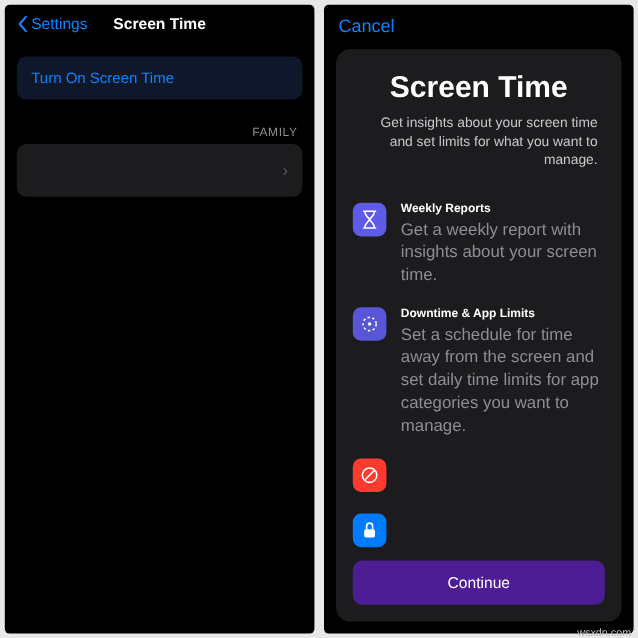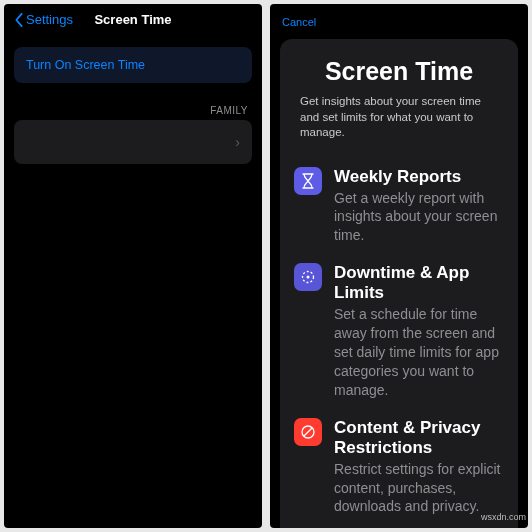--- a/index.html
+++ b/index.html
@@ -72,66 +72,66 @@
       padding: 14px 12px;
       display:flex; justify-content:flex-end; align-items:center;
     }
     .disclosure { color:#5a5a5e; font-size:14px; }
     
     .right { background:#000; }
     .right .nav2 {
       padding:10px 12px 4px;
       font-size:13px;
     }
-    .cancel { color:#0a84ff; font-size:11px; }
+    .cancel { color:#0a84ff; font-size:15px; }
     .sheet {
       background:#1c1c1e;
       margin:6px 10px 10px;
       border-radius:12px;
       padding:18px 14px 14px;
       display:flex; flex-direction:column;
       flex:1;
     }
     .hero-title {
       font-size:25px;
       font-weight:700;
       text-align:center;
     }
     .hero-sub {
       color:#c9c9cc;
       font-size:11.5px;
-      text-align:left;
+      text-align:right;
       line-height:1.35;
       padding:8px 6px 0;
     }
     .features { margin-top:26px; display:flex; flex-direction:column; gap:18px; flex:1;}
     .feat { display:flex; gap:12px; }
     .icon {
       width:28px; height:28px; border-radius:7px;
       display:flex; align-items:center; justify-content:center;
       flex-shrink:0;
       font-size:15px;
     }
     .i-purple{ background:#5e5ce6; }
     .i-indigo{ background:#5856d6; }
     .i-red{ background:#ff3b30; }
     .i-blue{ background:#007aff; }
-    .feat-text .ft-title { font-size:17px; font-weight:600; color:#fff; }
+    .feat-text .ft-title { font-size:10px; font-weight:600; color:#fff; }
     .feat-text .ft-body { font-size:14px; color:#8e8e93; line-height:1.35; margin-top:2px;}
     .continue {
       background:#4c1d95;
       color:#fff;
       border:none;
       border-radius:8px;
       padding:11px 0;
       font-size:13px;
       font-weight:500;
       margin-top:10px;
     }
-    .watermark { position:fixed; right:6px; bottom:10px; font-size:9px; color:#bbb;}
+    .watermark { position:fixed; right:6px; bottom:0; font-size:9px; color:#bbb;}
   </style>
 </head>
 <body>
 
 <div class="screen">
   <div class="nav">
     <div class="back">
       <svg class="chev" viewBox="0 0 10 16">
           <path d="M8 1L2 8l6 7" stroke="#0a84ff" stroke-width="2" fill="none" stroke-linecap="round" stroke-linejoin="round"></path>
         </svg>
@@ -179,24 +179,20 @@
           <div class="ft-body">Set a schedule for time away from the screen and set daily time limits for app categories you want to manage.</div>
         </div>
       </div>
       <div class="feat">
         <div class="icon i-red">
           <svg width="16" height="16" viewBox="0 0 16 16">
               <circle cx="8" cy="8" r="6" stroke="#fff" stroke-width="1.3" fill="none"></circle>
               <line x1="4" y1="12" x2="12" y2="4" stroke="#fff" stroke-width="1.3"></line>
             </svg>
         </div>
-        <div class="feat-text">
-          <div class="ft-title">Content &amp; Privacy Restrictions</div>
-          <div class="ft-body">Restrict settings for explicit content, purchases, downloads and privacy.</div>
-        </div>
       </div>
       <div class="feat">
         <div class="icon i-blue">
           <svg width="14" height="16" viewBox="0 0 14 16">
               <rect x="2.5" y="7" width="9" height="7" rx="1.5" fill="#fff"></rect>
               <path d="M4.5 7V4.5a2.5 2.5 0 0 1 5 0V7" stroke="#fff" stroke-width="1.4" fill="none"></path>
             </svg>
         </div>
       </div>
     </div>

